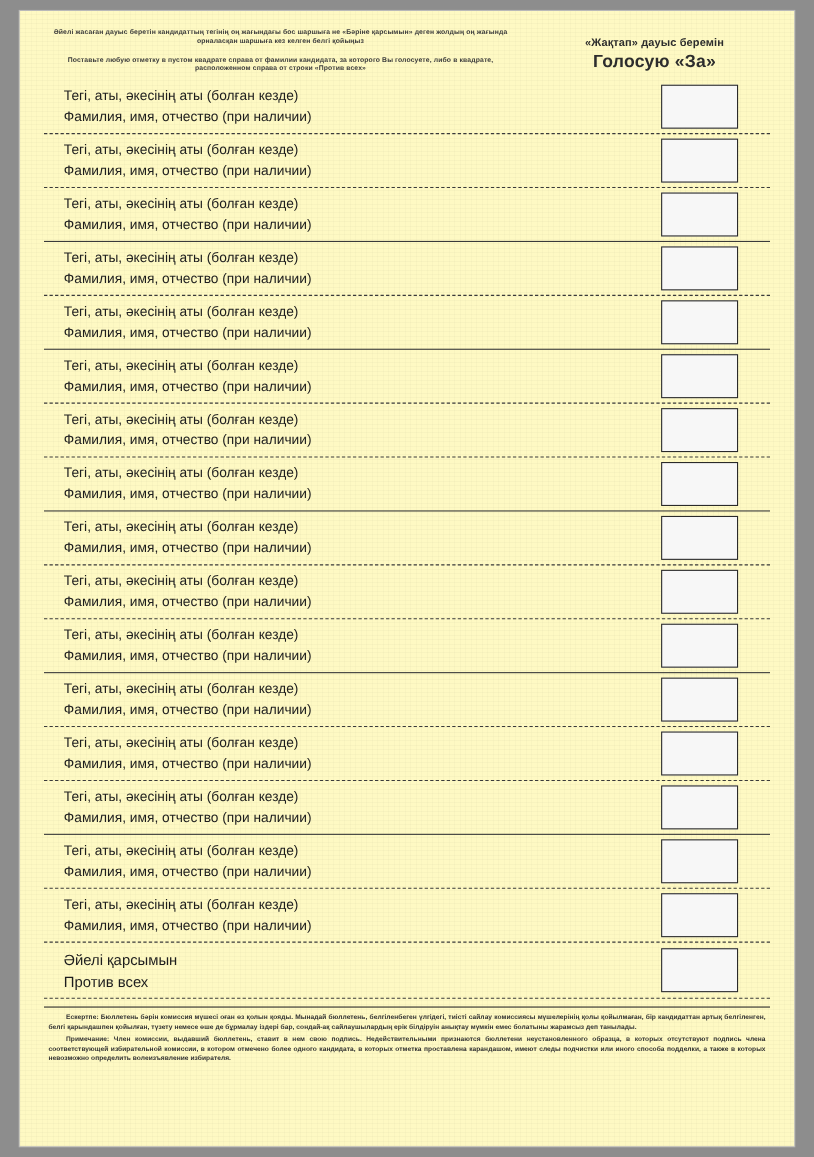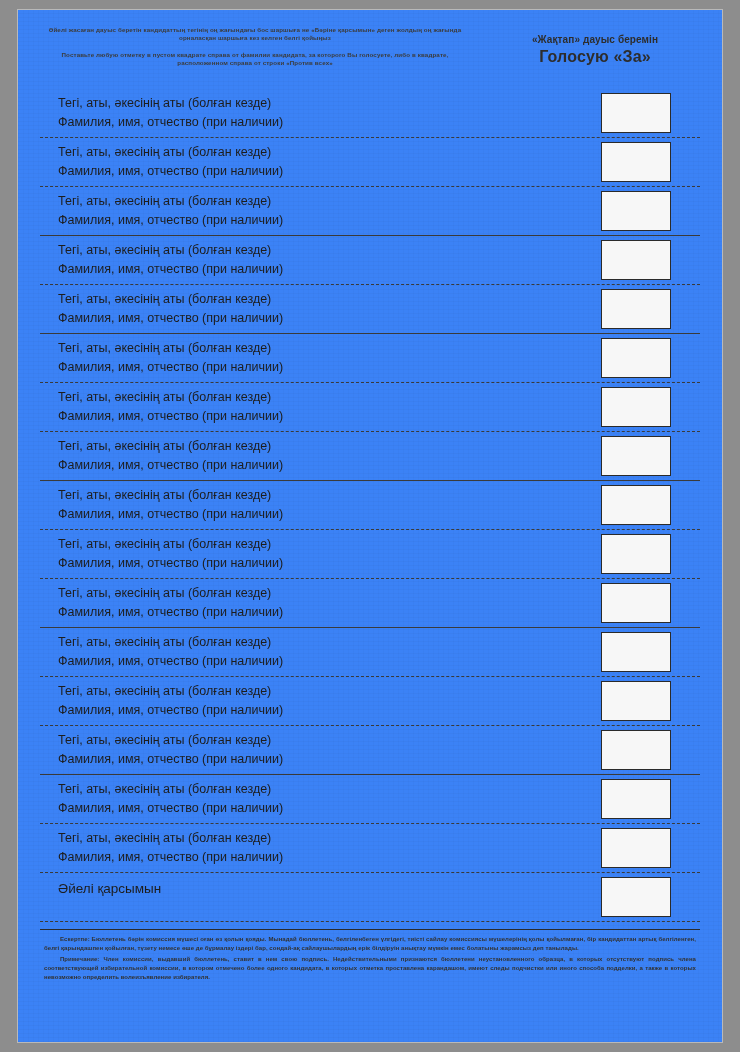--- a/index.html
+++ b/index.html
@@ -12,21 +12,21 @@
     height: 1052px;
     font-family: "Liberation Sans", sans-serif;
     overflow: hidden;
   }
   .page {
     position: absolute;
     left: 18px;
     top: 10px;
     width: 704px;
     height: 1032px;
-    background: #3b82f6;
+    background: #fef9c3;
     box-shadow: 0 0 0 1px #b9b9b9;
     overflow: hidden;
   }
   
   .page::before {
     content: "";
     position: absolute;
     inset: 0;
     background-image:
       repeating-linear-gradient(0deg, rgba(0,0,0,0.022) 0px, rgba(0,0,0,0.022) 1px, rgba(255,255,255,0) 1px, rgba(255,255,255,0) 4px),
@@ -76,21 +76,21 @@
   }
   .hr-ru {
     font-size: 16px;
     font-weight: bold;
     color: #2d2d2d;
     margin-top: 3px;
     letter-spacing: 0.01em;
   }
   
   .rows {
-    margin-top: 22px;
+    margin-top: 6px;
   }
   .row {
     display: flex;
     align-items: stretch;
     justify-content: space-between;
     border-bottom: 1px dashed #3a3a3a;
     min-height: 48px;
     position: relative;
   }
   .row.solid {
@@ -321,20 +321,21 @@
           <div class="name-ru">Фамилия, имя, отчество (при наличии)</div>
         </div>
         <div class="box-cell">
           <div class="vote-box"></div>
         </div>
       </div>
 
       <div class="row against">
         <div class="row-names">
           <div class="name-kk">Әйелі қарсымын</div>
+          <div class="name-ru">Против всех</div>
         </div>
         <div class="box-cell">
           <div class="vote-box"></div>
         </div>
       </div>
 
     </div>
 
     <div class="footer">
       <p class="indent">Ескертпе: Бюллетень бәрін комиссия мүшесі оған өз қолын қояды. Мынадай бюллетень, белгіленбеген үлгідегі, тиісті сайлау комиссиясы мүшелерінің қолы қойылмаған, бір кандидаттан артық белгіленген, белгі қарындашпен қойылған, түзету немесе өше де бұрмалау іздері бар, сондай-ақ сайлаушылардың ерік білдіруін анықтау мүмкін емес болатыны жарамсыз деп танылады.</p>

